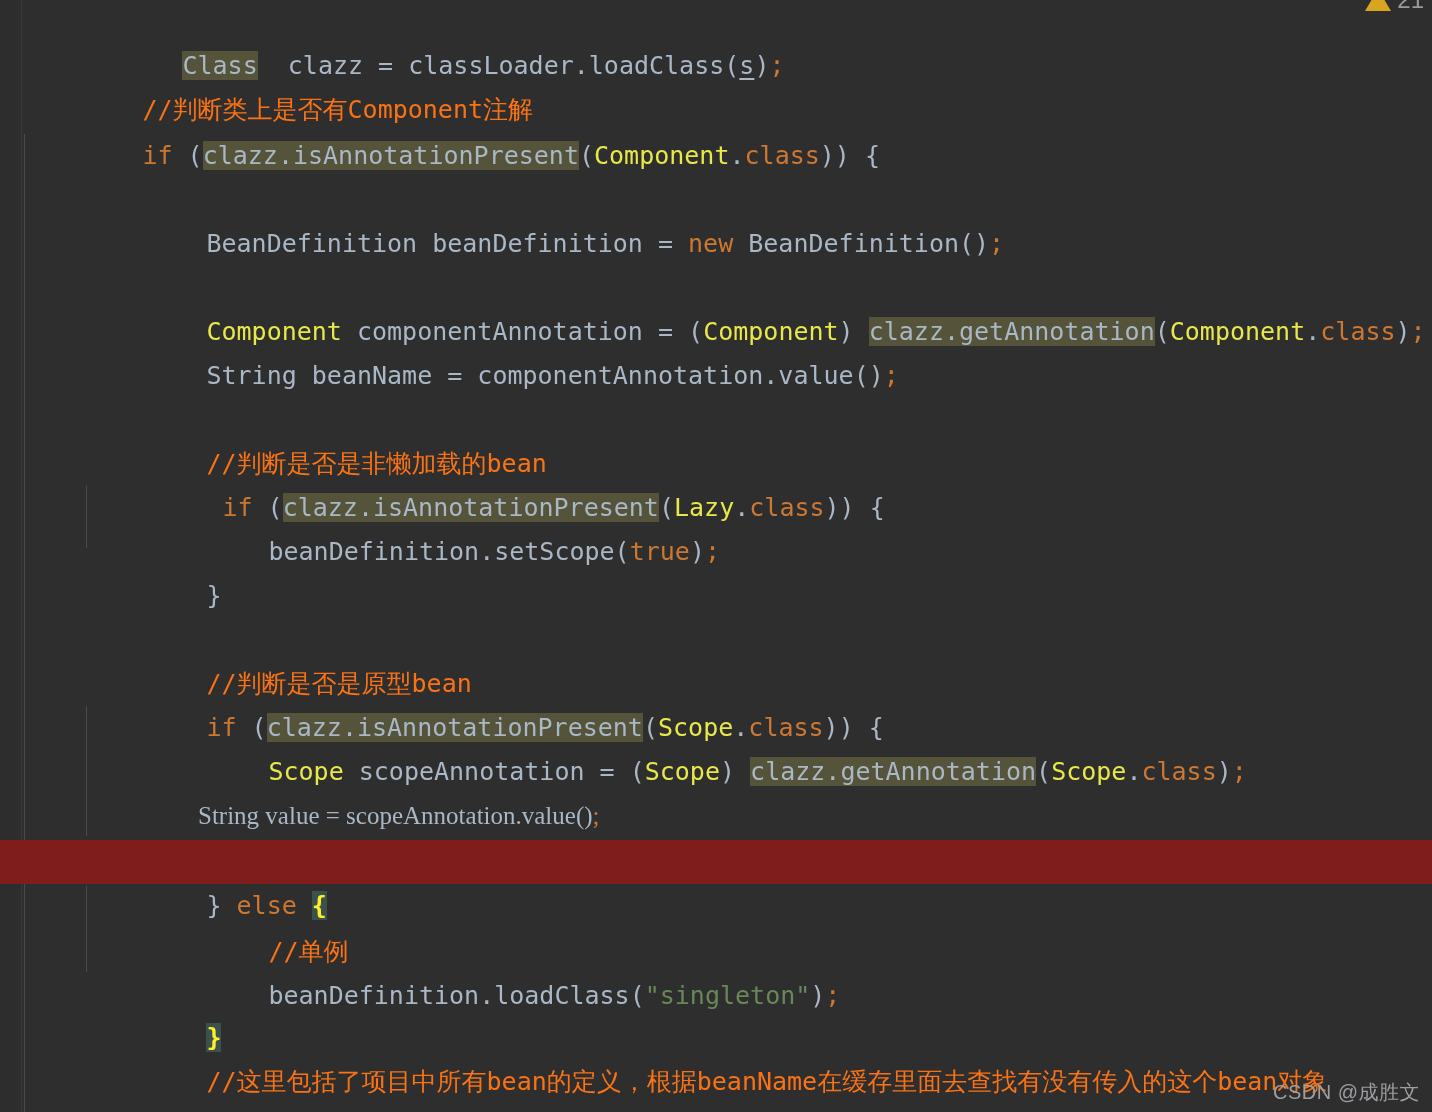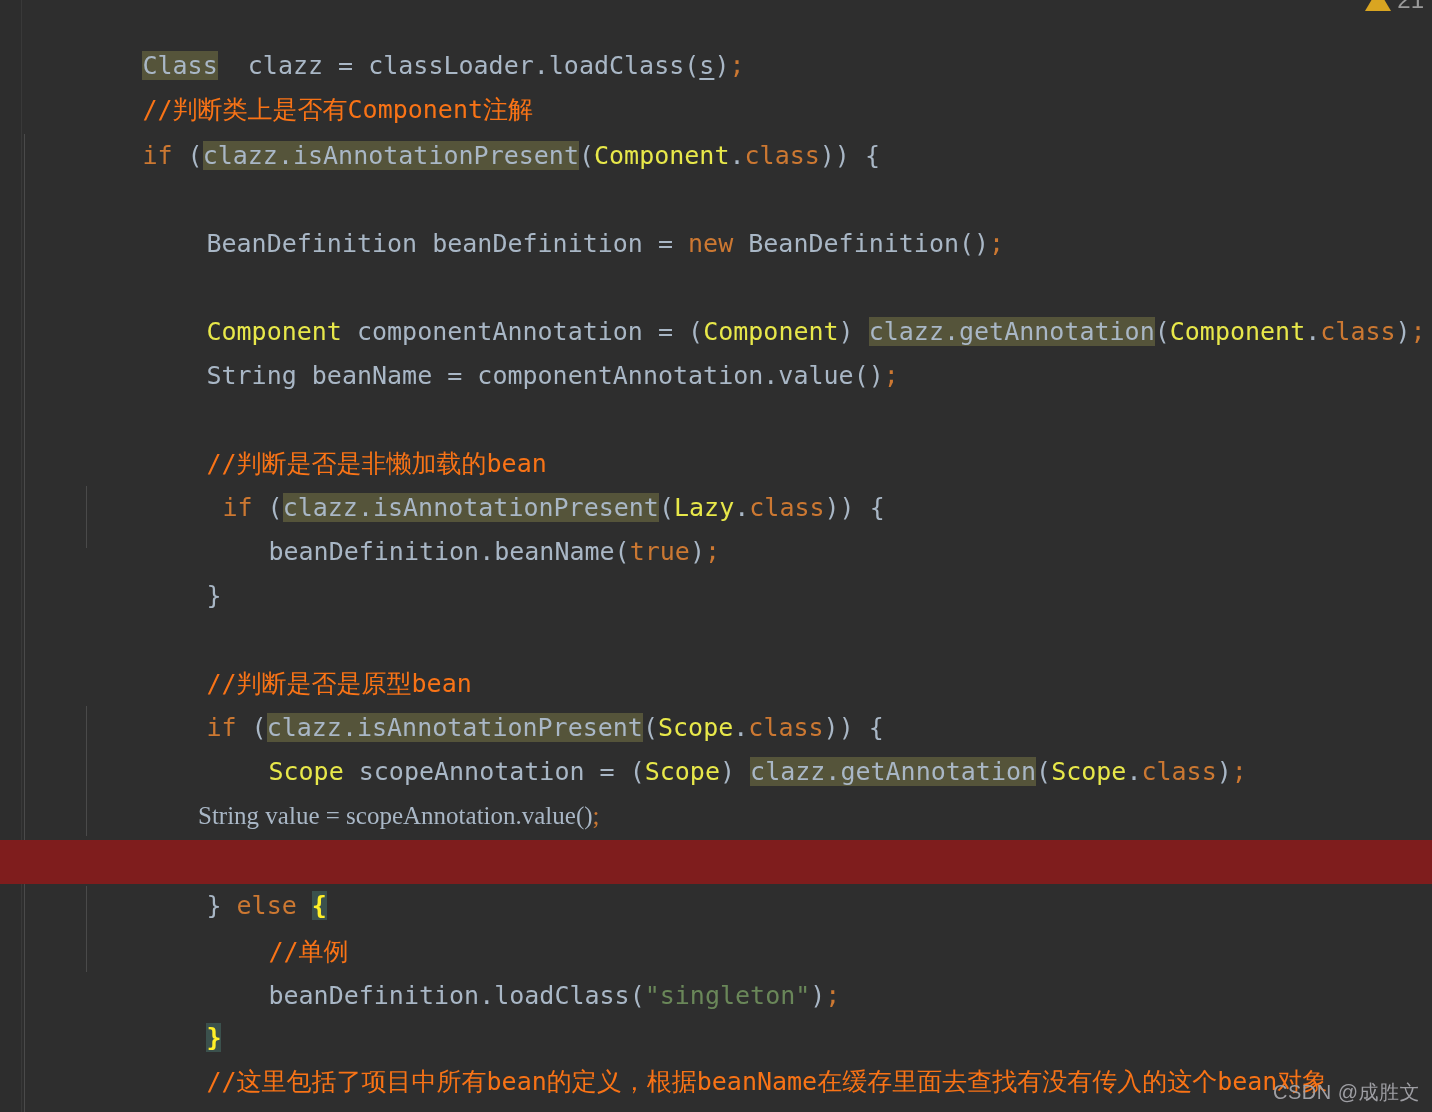--- a/index.html
+++ b/index.html
@@ -133,21 +133,21 @@
     <div class="guide" style="left:86px; top:706px; height:130px;"></div>
     <div class="guide" style="left:86px; top:886px; height:86px;"></div>
 
     <div class="inspect">
       <span class="warn-tri"></span>
       <span class="warn-count">21</span>
     </div>
 
     <div class="code">
 
-      <div class="row" style="top:0px; position:absolute; left:0; right:0;">
+      <div class="row" style="top:0px; position:absolute; left:0; right:0;padding-left:40px;">
         <span class="pad"></span><span class="occ">Class</span><span>  clazz = classLoader.loadClass(</span><span class="param">s</span><span>)</span><span class="semi">;</span>
       </div>
 
       <div class="row" style="top:44px; position:absolute; left:0; right:0;">
         <span class="pad"></span><span class="cmt">//判断类上是否有Component注解</span>
       </div>
 
       <div class="row" style="top:90px; position:absolute; left:0; right:0;">
         <span class="pad"></span><span class="kw">if</span><span> </span><span class="punct">(</span><span class="occ">clazz.isAnnotationPresent</span><span class="punct">(</span><span class="anno">Component</span><span class="punct">.</span><span class="kw">class</span><span class="punct">)) </span><span class="punct">{</span>
       </div>
@@ -166,21 +166,21 @@
 
       <div class="row" style="top:398px; position:absolute; left:0; right:0;">
         <span class="pad"></span><span class="ind" style="width:64px;"></span><span class="cmt">//判断是否是非懒加载的bean</span>
       </div>
 
       <div class="row" style="top:442px; position:absolute; left:0; right:0;margin-left:16px;">
         <span class="pad"></span><span class="ind" style="width:64px;"></span><span class="kw">if</span><span class="punct"> (</span><span class="occ">clazz.isAnnotationPresent</span><span class="punct">(</span><span class="anno">Lazy</span><span class="punct">.</span><span class="kw">class</span><span class="punct">)) {</span>
       </div>
 
       <div class="row" style="top:486px; position:absolute; left:0; right:0;">
-        <span class="pad"></span><span class="ind" style="width:126px;"></span><span>beanDefinition.beanName(</span><span class="kw">true</span><span class="punct">)</span><span class="semi">;</span>
+        <span class="pad"></span><span class="ind" style="width:126px;"></span><span>beanDefinition.setScope(</span><span class="kw">true</span><span class="punct">)</span><span class="semi">;</span>
       </div>
 
       <div class="row" style="top:530px; position:absolute; left:0; right:0;">
         <span class="pad"></span><span class="ind" style="width:64px;"></span><span class="punct">}</span>
       </div>
 
       <div class="row" style="top:618px; position:absolute; left:0; right:0;">
         <span class="pad"></span><span class="ind" style="width:64px;"></span><span class="cmt">//判断是否是原型bean</span>
       </div>
 

